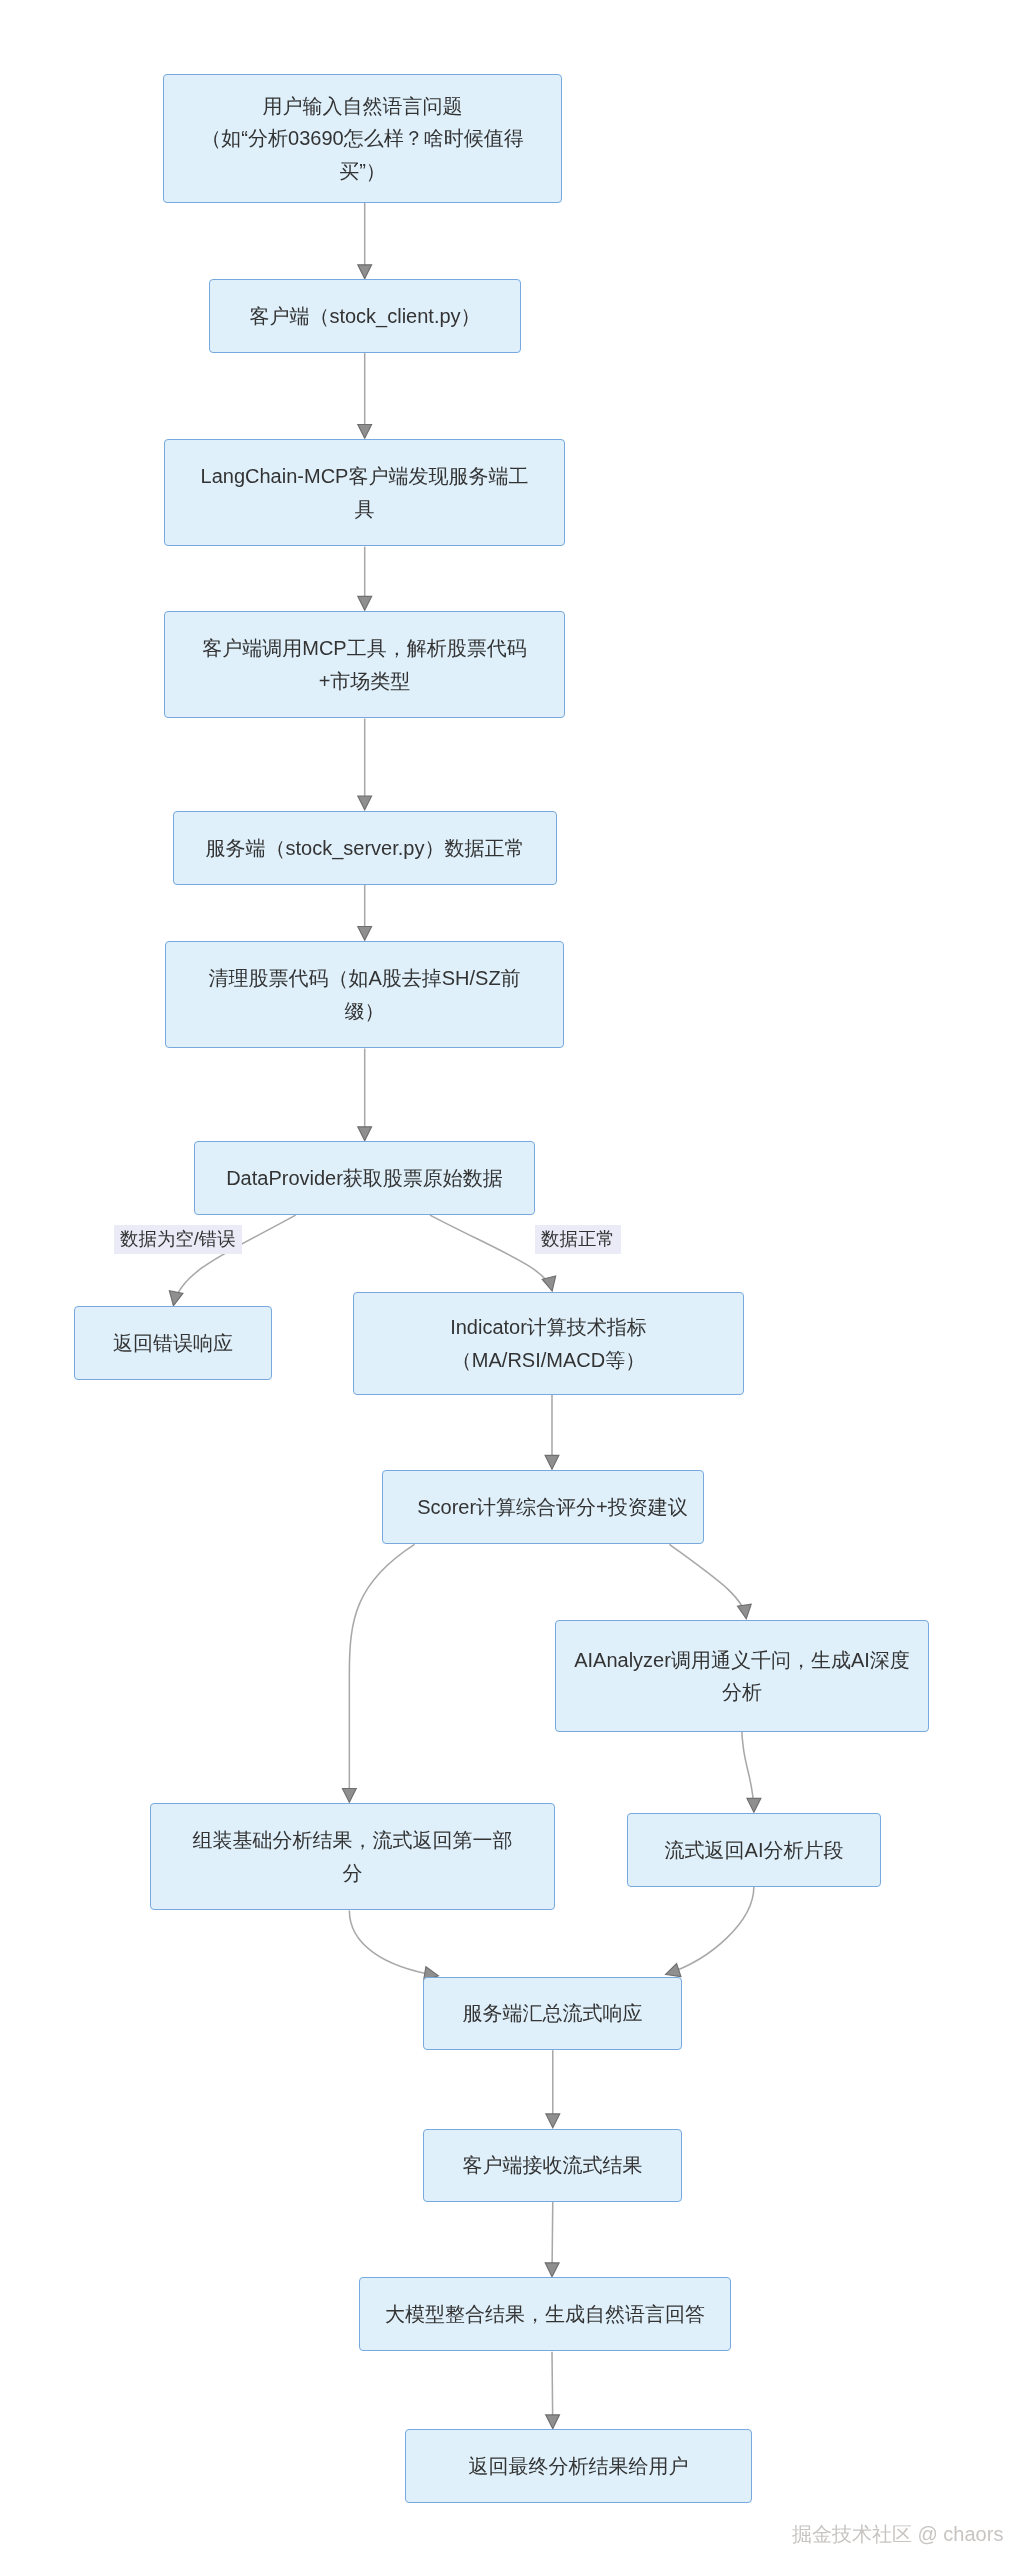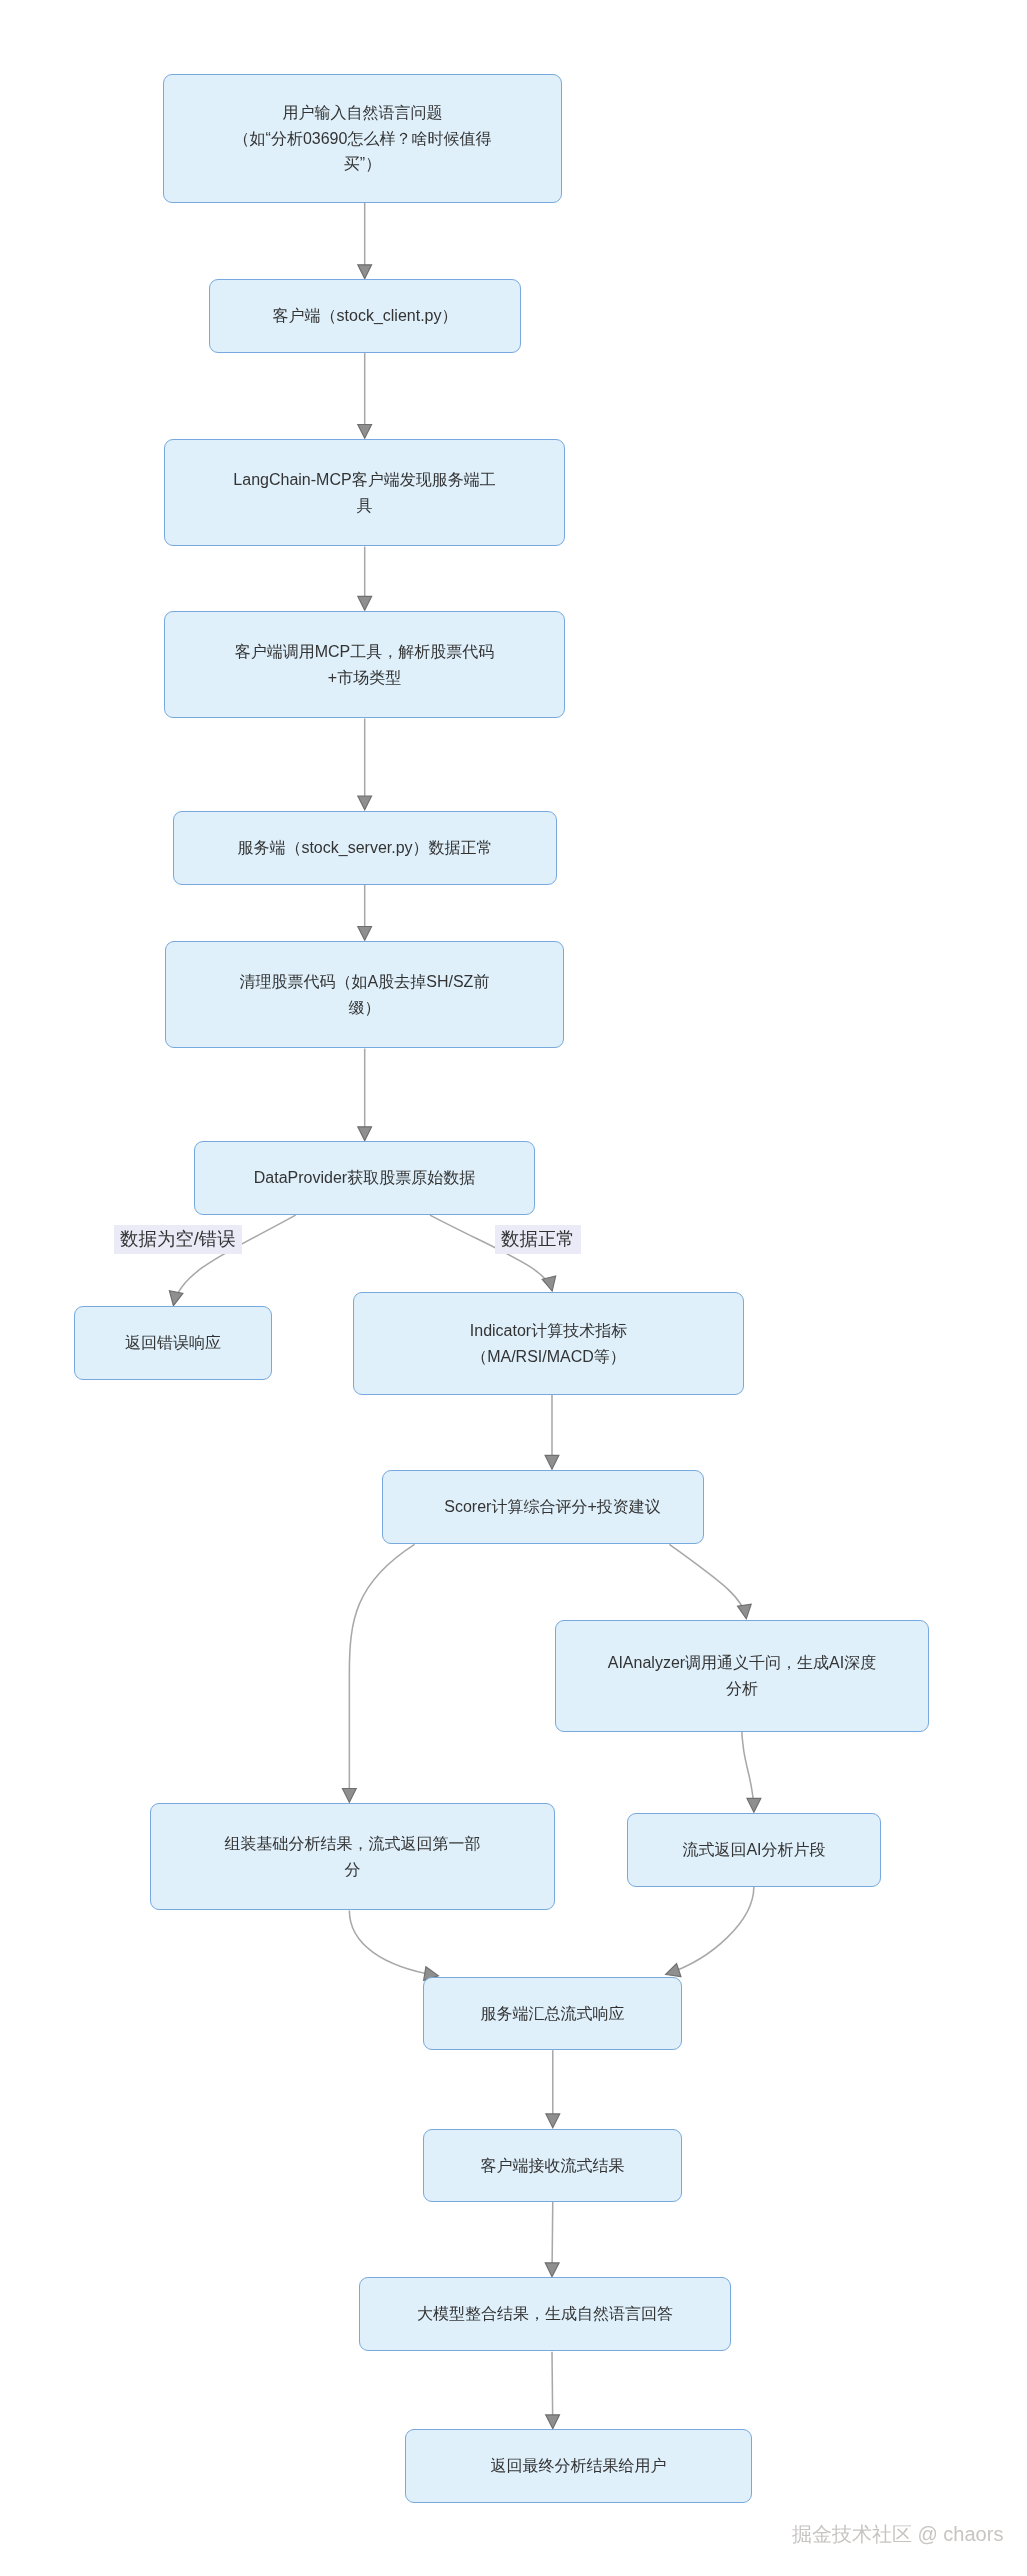--- a/index.html
+++ b/index.html
@@ -3,26 +3,26 @@
 <meta charset="utf-8">
 <style>
   html,body{margin:0;padding:0;background:#ffffff;}
   body{font-family:"Liberation Sans","DejaVu Sans",sans-serif;}
   .canvas{position:relative;width:1028px;height:2576px;background:#ffffff;overflow:hidden;}
   .edges{position:absolute;left:0;top:0;width:1028px;height:2576px;}
   .node{
     position:absolute;
     background:#dff0fb;
     border:1.5px solid #78a9de;
-    border-radius:9px;
+    border-radius:4px;
     box-sizing:border-box;
     display:flex;align-items:center;justify-content:center;
     text-align:center;
     color:#333333;
-    font-size:16px;
+    font-size:20px;
     line-height:1.62;
     white-space:pre-line;
   }
   .edge-label{
     position:absolute;
     background:#ebebf8;
     color:#333333;
     font-size:18.4px;
     line-height:1.3;
     padding:2.3px 6.1px;
@@ -48,21 +48,21 @@
   .n8{left:353px;top:1292px;width:391px;height:103px;}
   .n9{left:382px;top:1470px;width:322px;height:74px;padding-left:19px;}
   .n10{left:555px;top:1620px;width:374px;height:112px;}
   .n11{left:150px;top:1803px;width:405px;height:107px;}
   .n12{left:627px;top:1813px;width:254px;height:74px;}
   .n13{left:423px;top:1977px;width:259px;height:73px;}
   .n14{left:423px;top:2129px;width:259px;height:73px;}
   .n15{left:359px;top:2277px;width:372px;height:74px;}
   .n16{left:405px;top:2429px;width:347px;height:74px;font-family:Liberation Serif, serif;}
   .el0{left:114px;top:1225px;}
-  .el1{left:495px;top:1225px;}
+  .el1{left:535px;top:1225px;}
   .wm{right:24.6px;top:2521px;}
 </style>
 </head>
 <body>
 
 <div class="canvas">
 
   <svg class="edges" viewBox="0 0 1339 3356" xmlns="http://www.w3.org/2000/svg">
     <defs>
       <marker id="arrow" viewBox="0 0 22 22" refX="19" refY="11" markerWidth="22" markerHeight="22" markerUnits="userSpaceOnUse" orient="auto">

